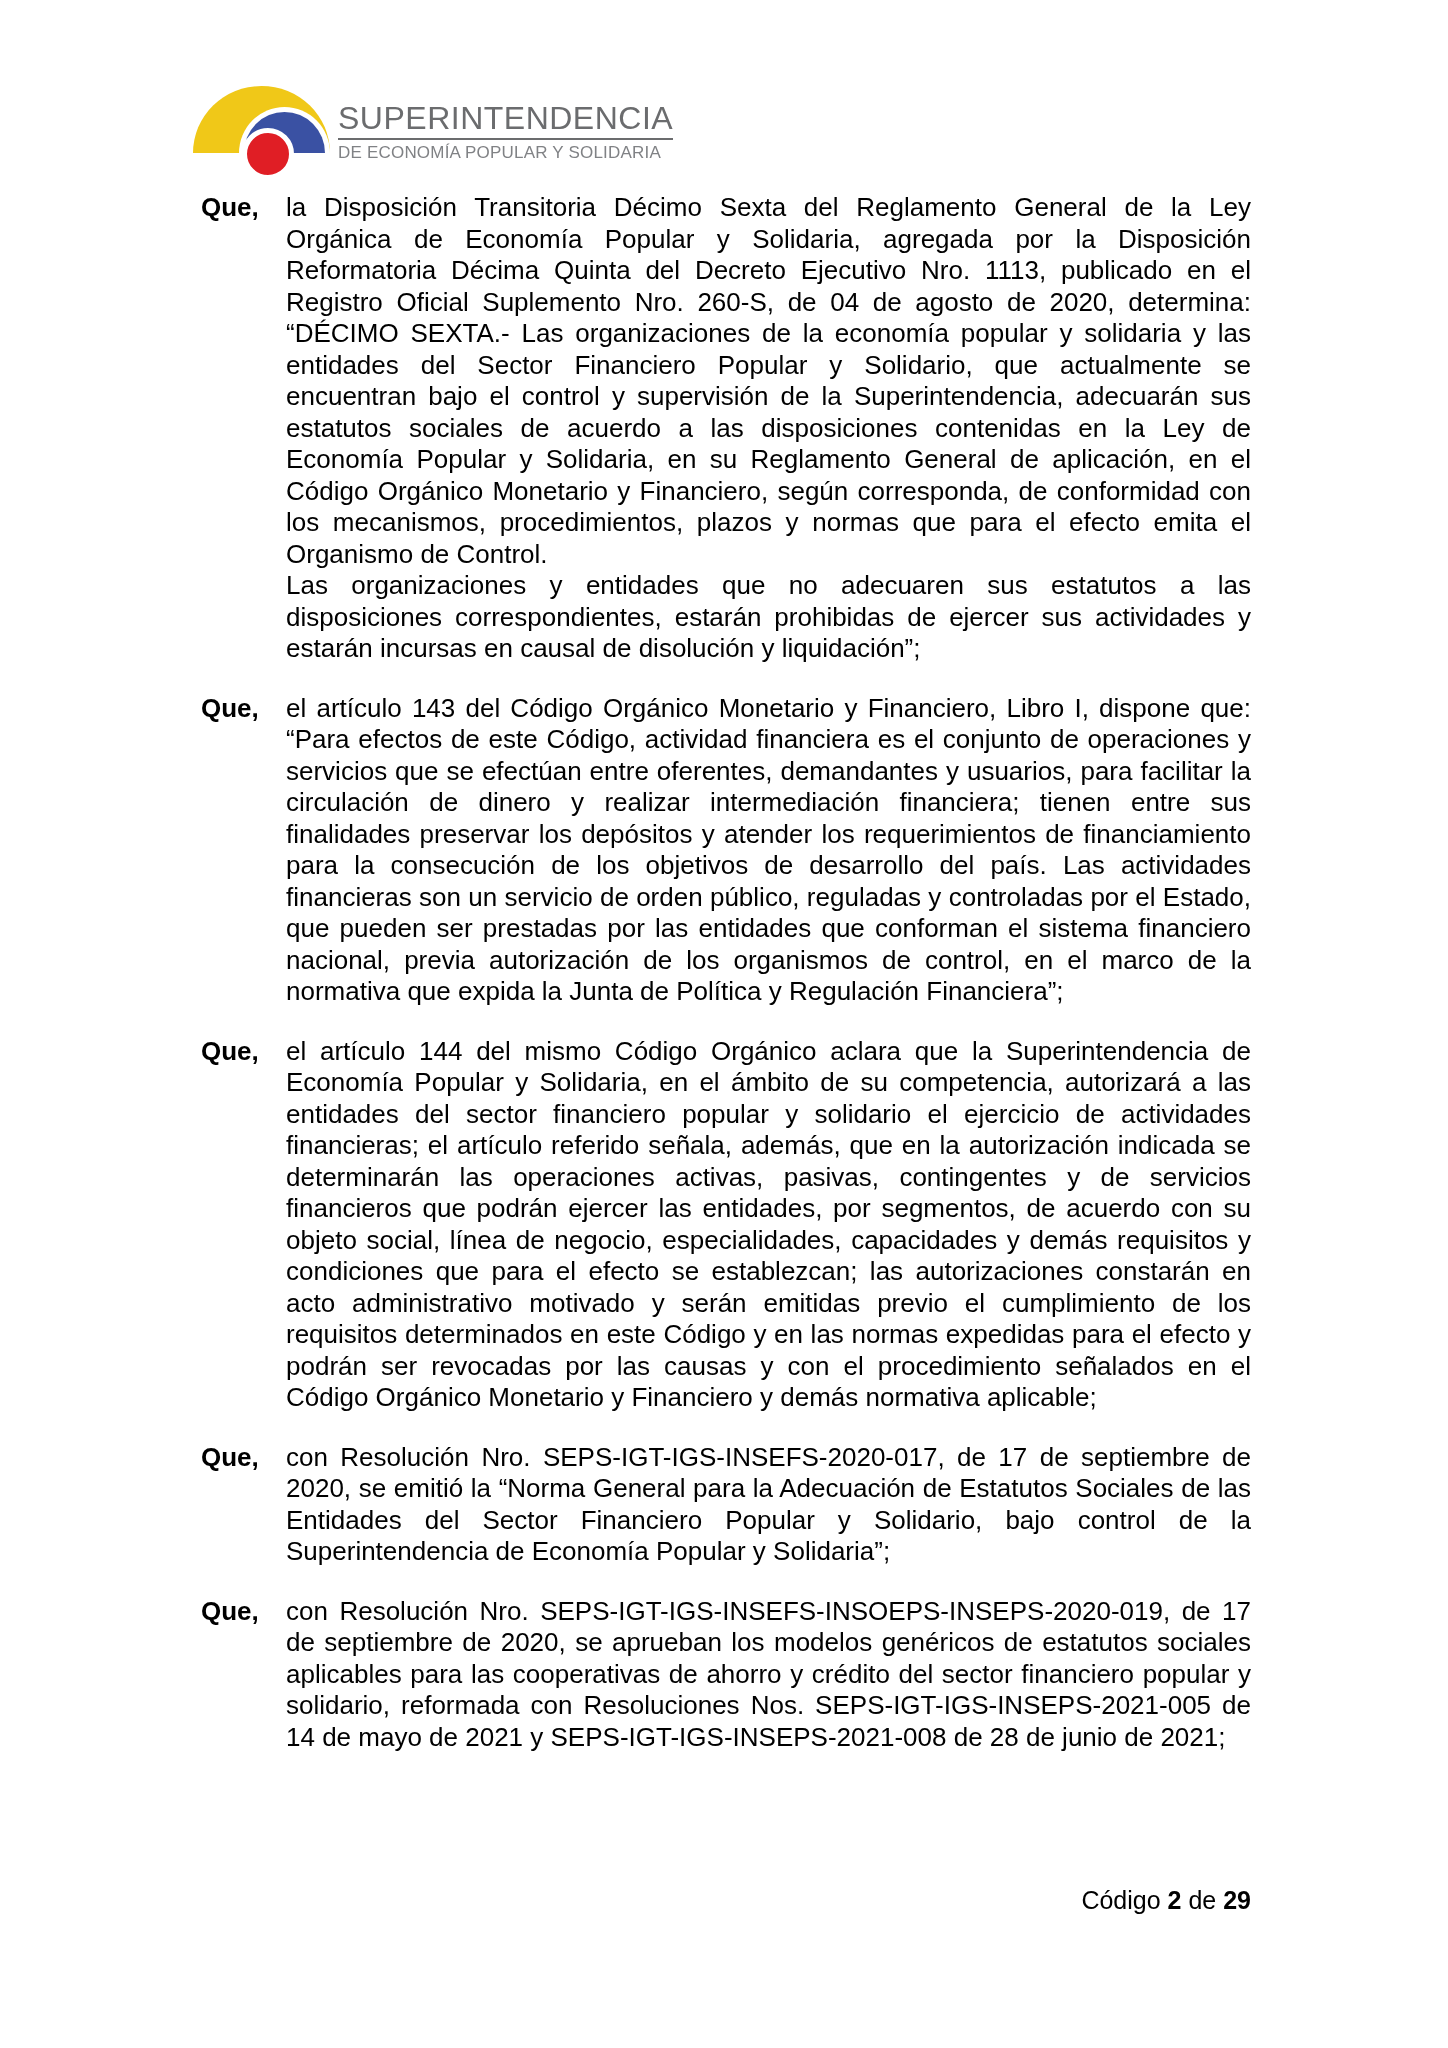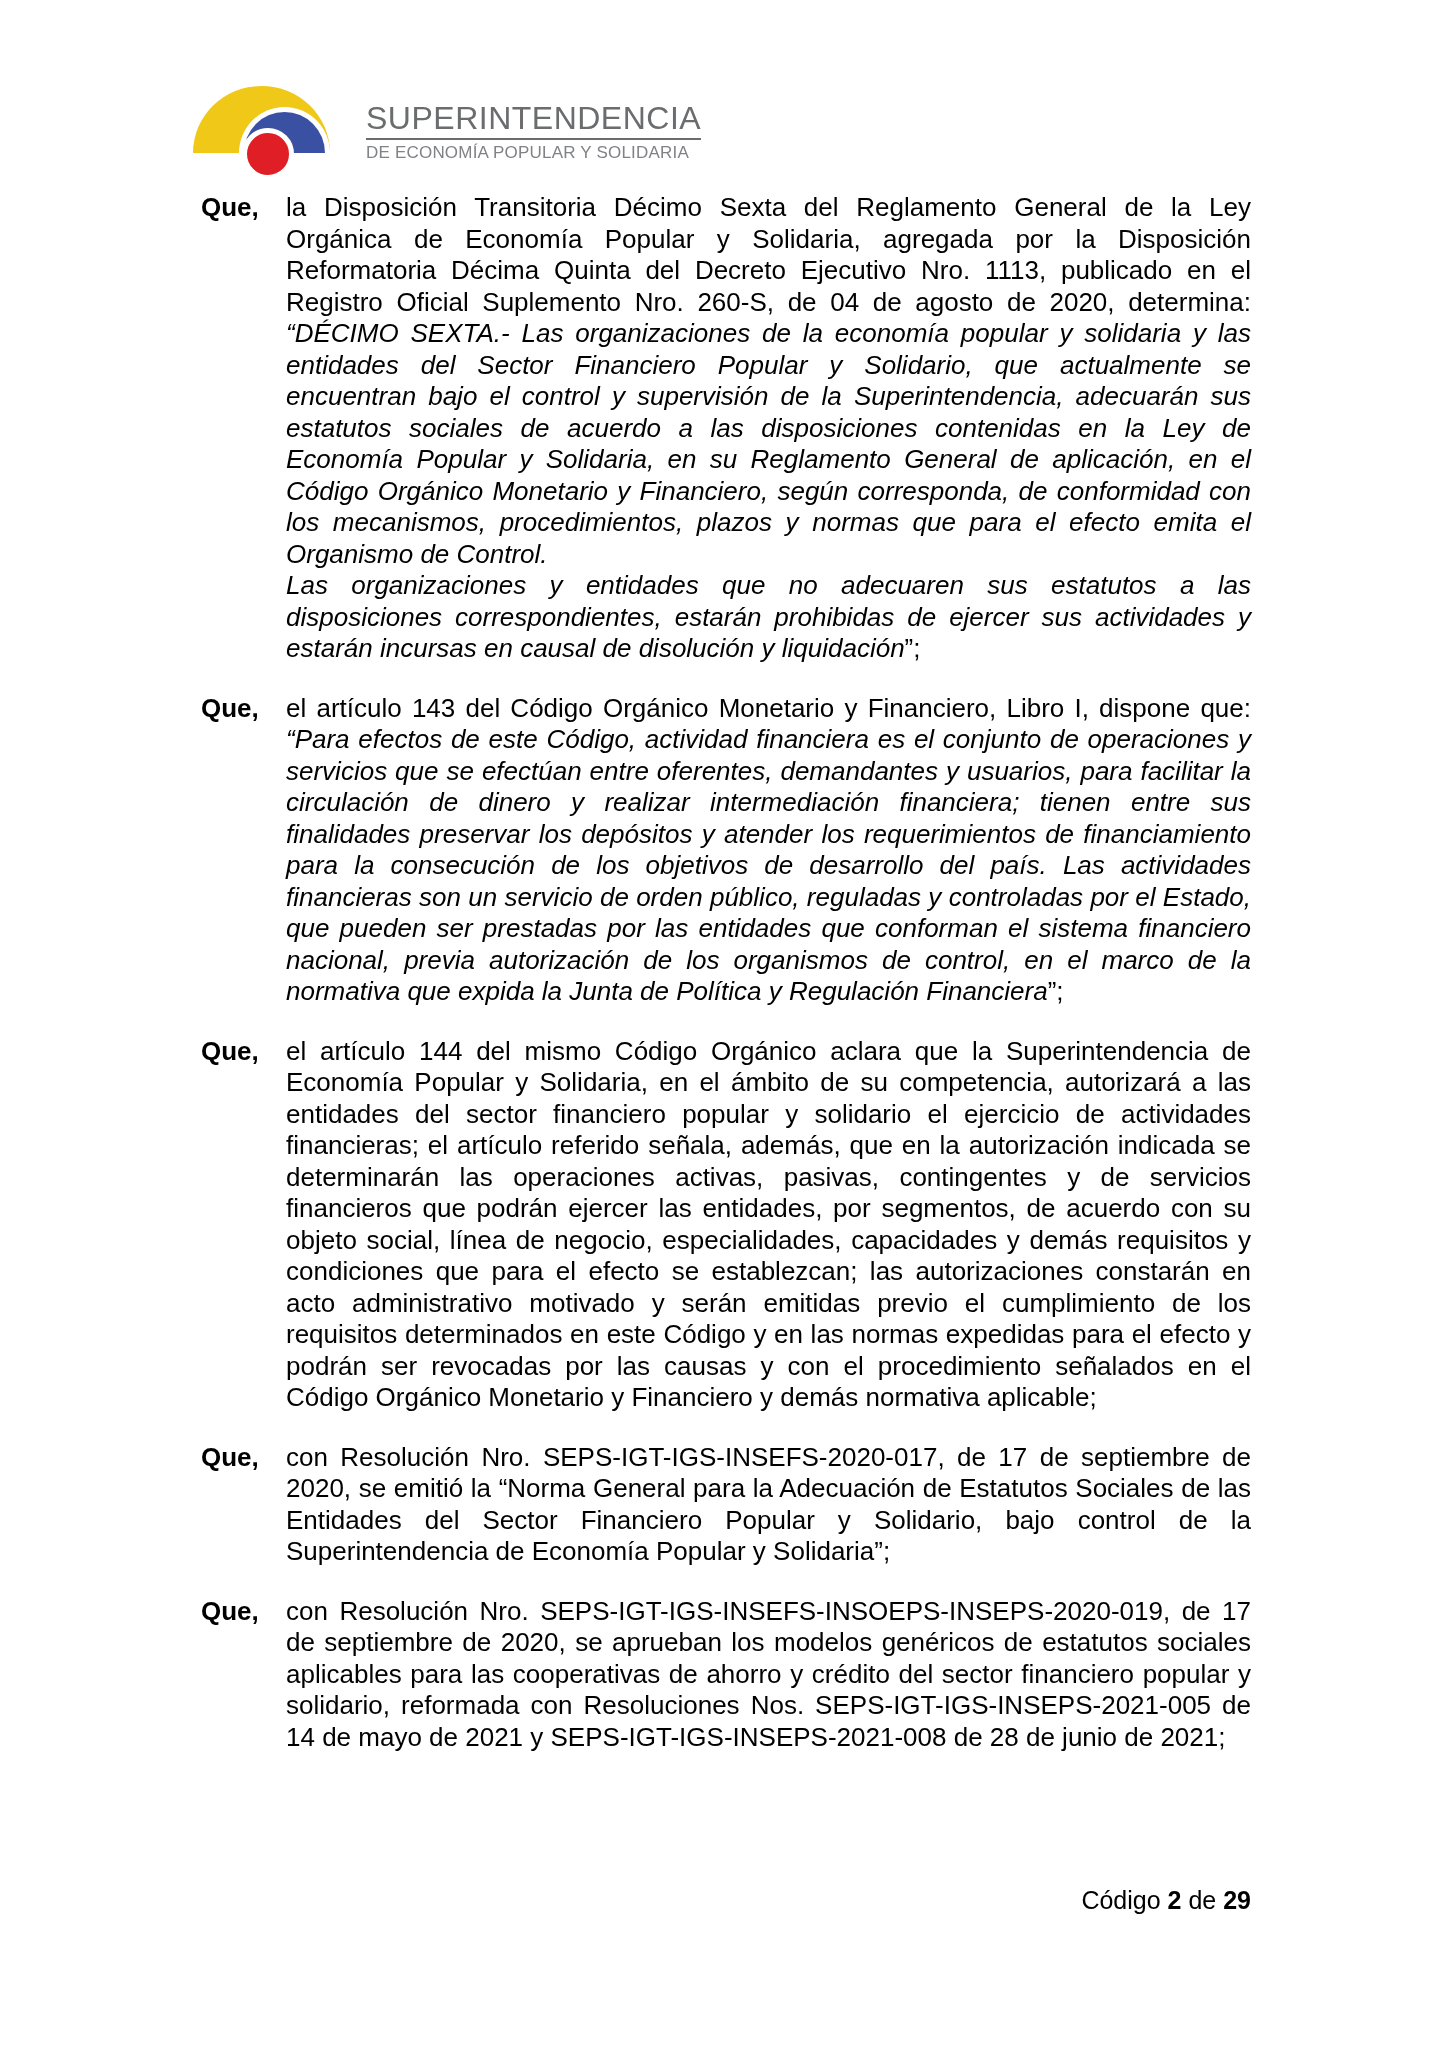--- a/index.html
+++ b/index.html
@@ -17,21 +17,20 @@
   }
   .page { position: absolute; inset: 0; background: #ffffff; }
 
   
   .header {
     position: absolute;
     left: 193px;
     top: 86px;
     display: flex;
     align-items: flex-start;
-    gap: 28px;
   }
   .logo-mark {
     position: relative;
     width: 137px;
     height: 94px;
     flex: 0 0 137px;
   }
   .arc-yellow {
     position: absolute;
     left: 0; top: 0;
@@ -94,21 +93,21 @@
   }
   .que {
     flex: 0 0 85px;
     width: 85px;
     font-weight: bold;
   }
   .ptext {
     flex: 1;
     text-align: justify;
   }
-  .seg.italic { font-style: italic; }
+  .seg.italic { }
 
   
   .page-num {
     position: absolute;
     top: 1886px;
     right: 197px;
     font-size: 25px;
     white-space: pre;
   }
   .page-num .bold { font-weight: bold; }

